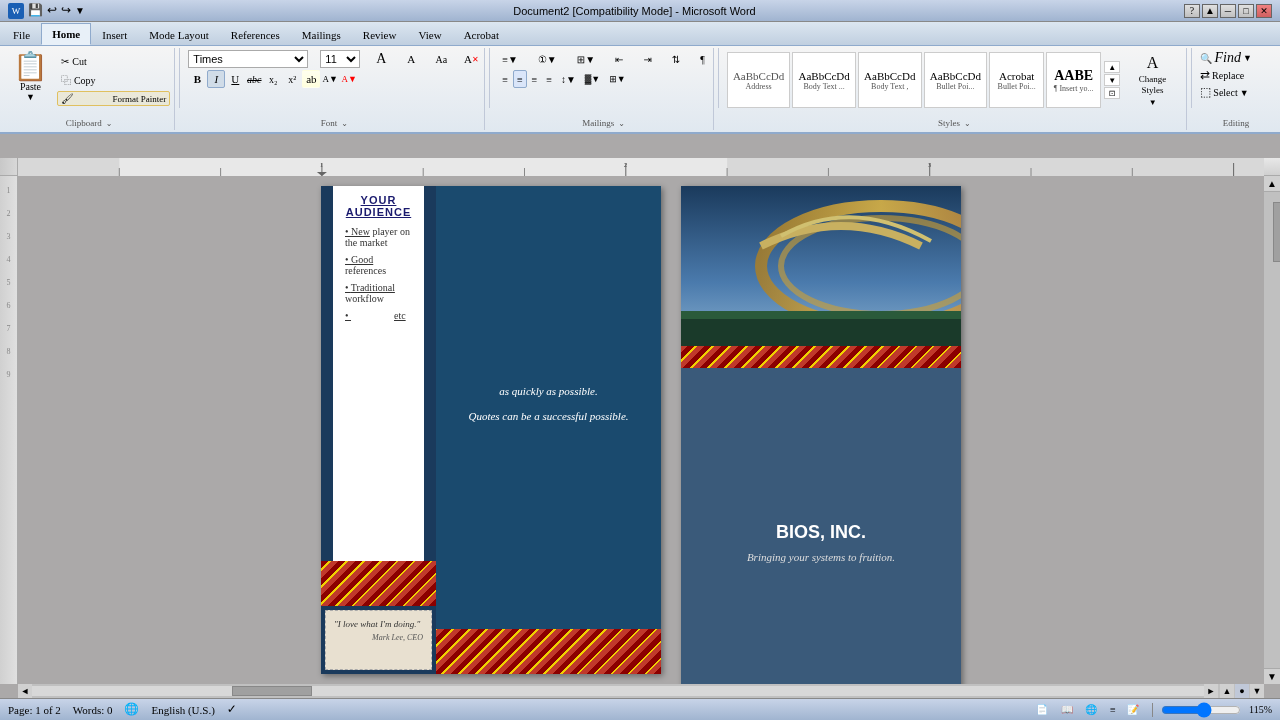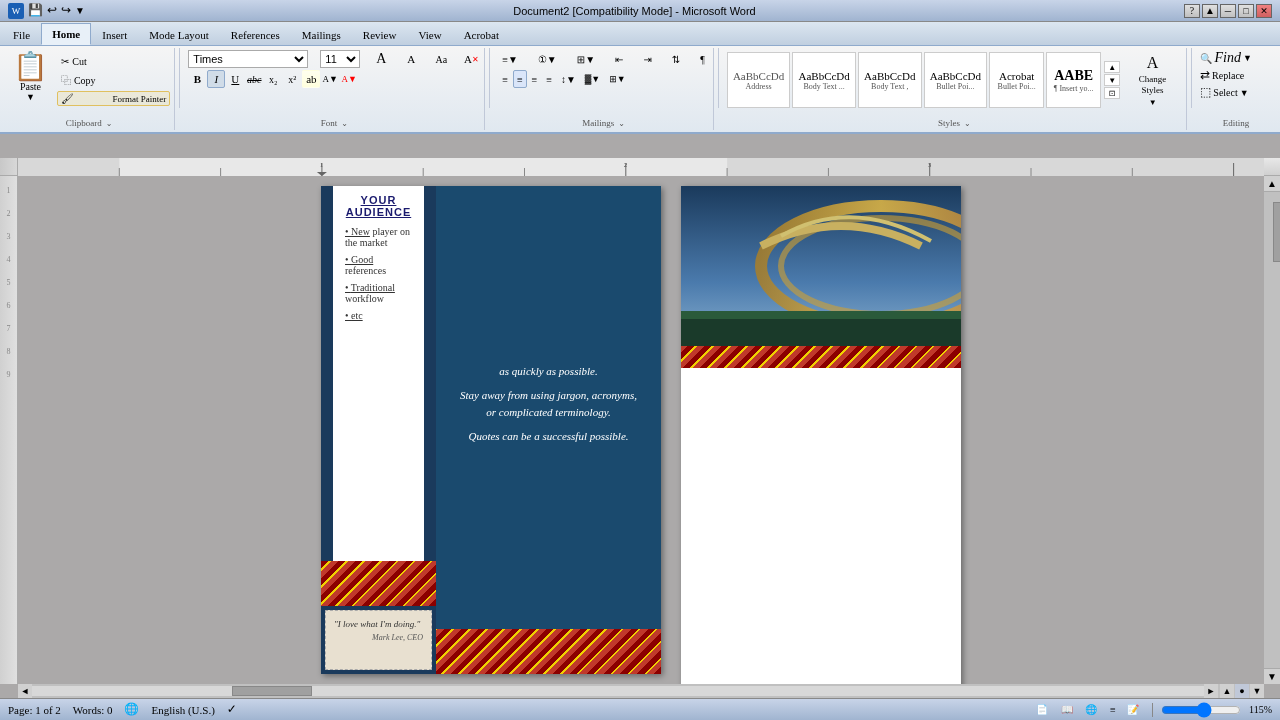--- a/index.html
+++ b/index.html
@@ -722,35 +722,34 @@
     <div id="pages-container">
 
       <div class="brochure-page-left">
 
         <div class="col1">
           <div class="col1-inner">
             <div class="section-heading">YOUR AUDIENCE</div>
             <div class="bullet-item"><span>• </span><span style="text-decoration:underline;">New</span> player on the market</div>
             <div class="bullet-item"><span>• </span><span style="text-decoration:underline;">Good</span> references</div>
             <div class="bullet-item"><span>• </span><span style="text-decoration:underline;">Traditional</span> workflow</div>
-            <div class="bullet-item"><span>• </span><span style="text-decoration:underline;">etc</span></div>
+            <div class="bullet-item"><span>• </span><span style="text-decoration:underline;margin-left:43px;">etc</span></div>
           </div>
           <div class="col1-bottom">
             <div class="diagonal-stripes-red"></div>
           </div>
           <div class="col1-quote">
             <div style="font-style:italic;font-size:9px;color:#333;">"I love what I'm doing."</div>
             <div style="font-style:italic;font-size:8px;color:#555;text-align:right;margin-top:4px;">Mark Lee, CEO</div>
           </div>
         </div>
 
         <div class="col2">
           <div class="col2-top">
             <div class="quote-text" style="font-size:11px;font-style:italic;">as quickly as possible.</div>
-            <div class="quote-text" style="font-size:11px;">Stay away from using jargon, acronyms,<br>or complicated terminology.</div>
             <div class="quote-text" style="font-size:11px;font-style:italic;">Quotes can be a successful possible.</div>
           </div>
           <div class="col2-middle">
             <div class="diagonal-stripes-red"></div>
           </div>
         </div>
       </div>
 
       <div class="page2 brochure-page-right">
         <div class="page2-top">
@@ -776,20 +775,24 @@
 
               <path d="M 80 60 Q 160 20 240 60" fill="none" stroke="#c8b060" stroke-width="8"></path>
               <path d="M 100 50 Q 170 10 250 55" fill="none" stroke="#d0c070" stroke-width="4"></path>
 
               <rect x="0" y="130" width="280" height="30" fill="#1a3a2a"></rect>
               <rect x="0" y="125" width="280" height="8" fill="#2a5a3a"></rect>
             </svg>
           </div>
         </div>
         <div class="page2-stripe"></div>
+        <div class="page2-middle">
+          <div class="company-name">BIOS, INC.</div>
+          <div class="company-tagline">Bringing your systems to fruition.</div>
+        </div>
       </div>
 
     </div>
 
     <div id="vscrollbar">
       <div style="width:16px;height:16px;background:#d0d0d0;display:flex;align-items:center;justify-content:center;font-size:10px;border-bottom:1px solid #aaa;cursor:pointer;">▲</div>
       <div style="flex:1;background:#e0e0e0;position:relative;">
         <div style="width:14px;height:60px;background:#a0a0a0;border:1px solid #888;position:absolute;top:10px;left:1px;cursor:pointer;"></div>
       </div>
       <div style="width:16px;height:16px;background:#d0d0d0;display:flex;align-items:center;justify-content:center;font-size:10px;border-top:1px solid #aaa;cursor:pointer;">▼</div>

